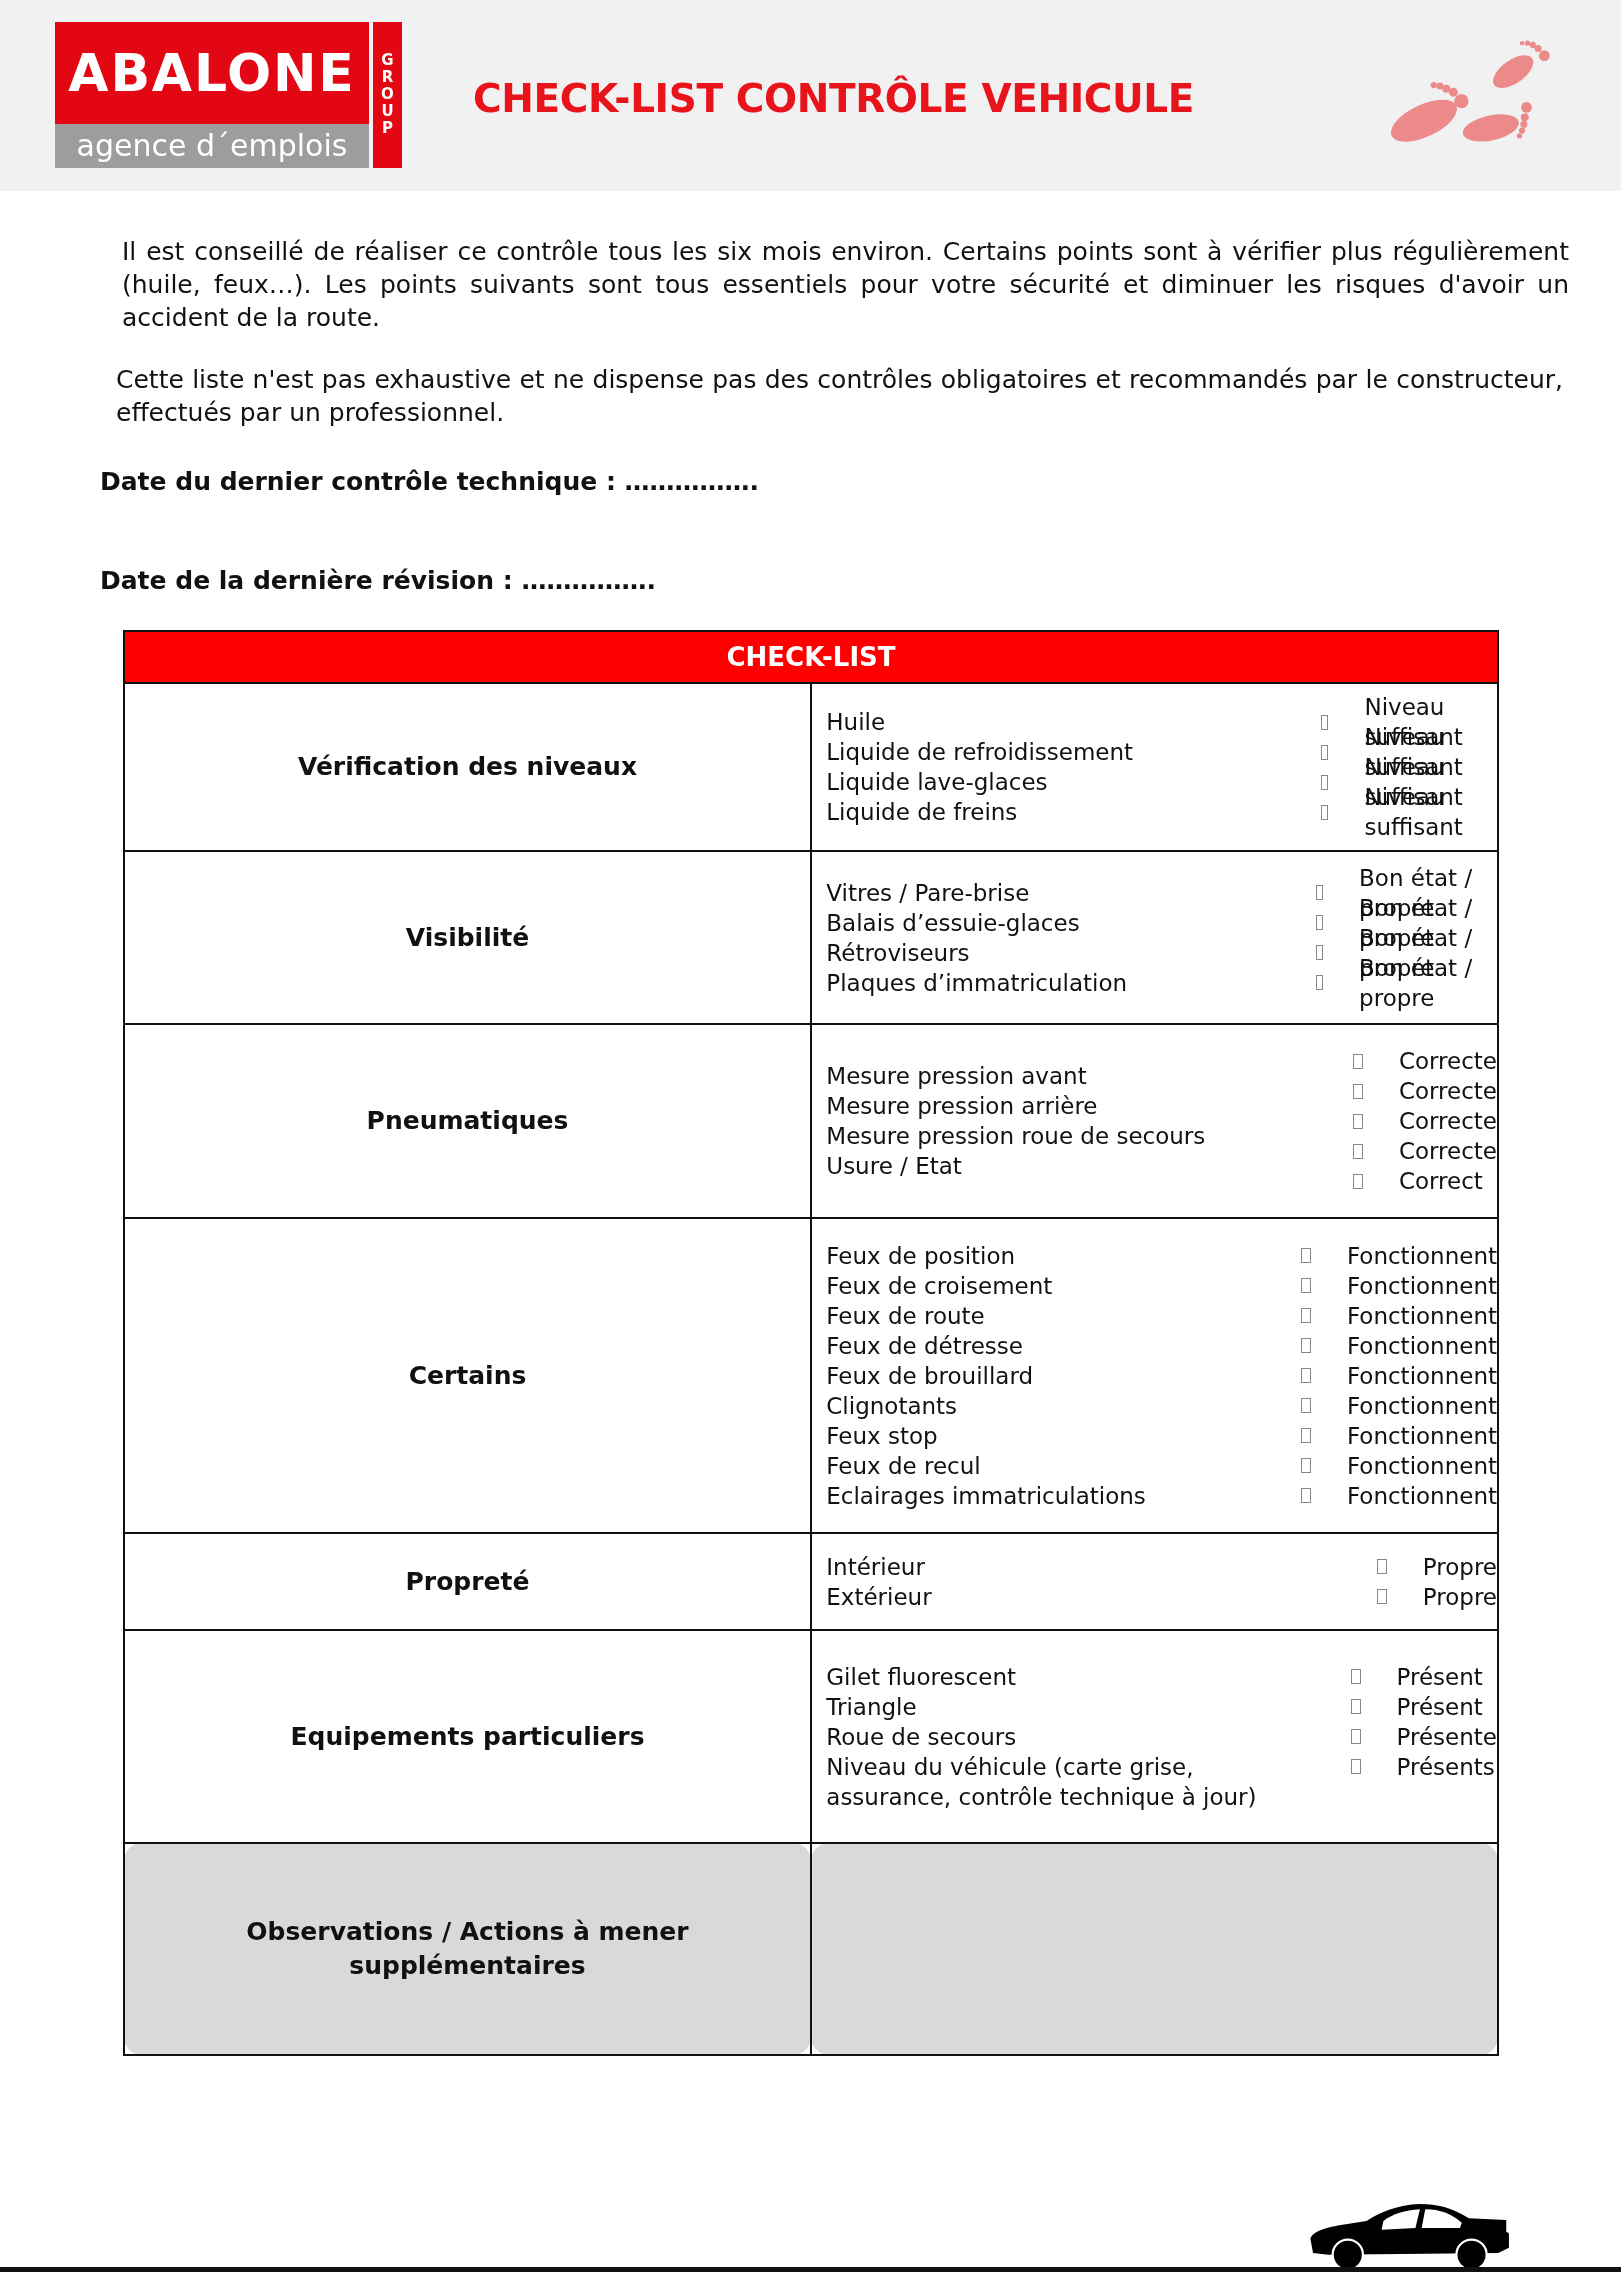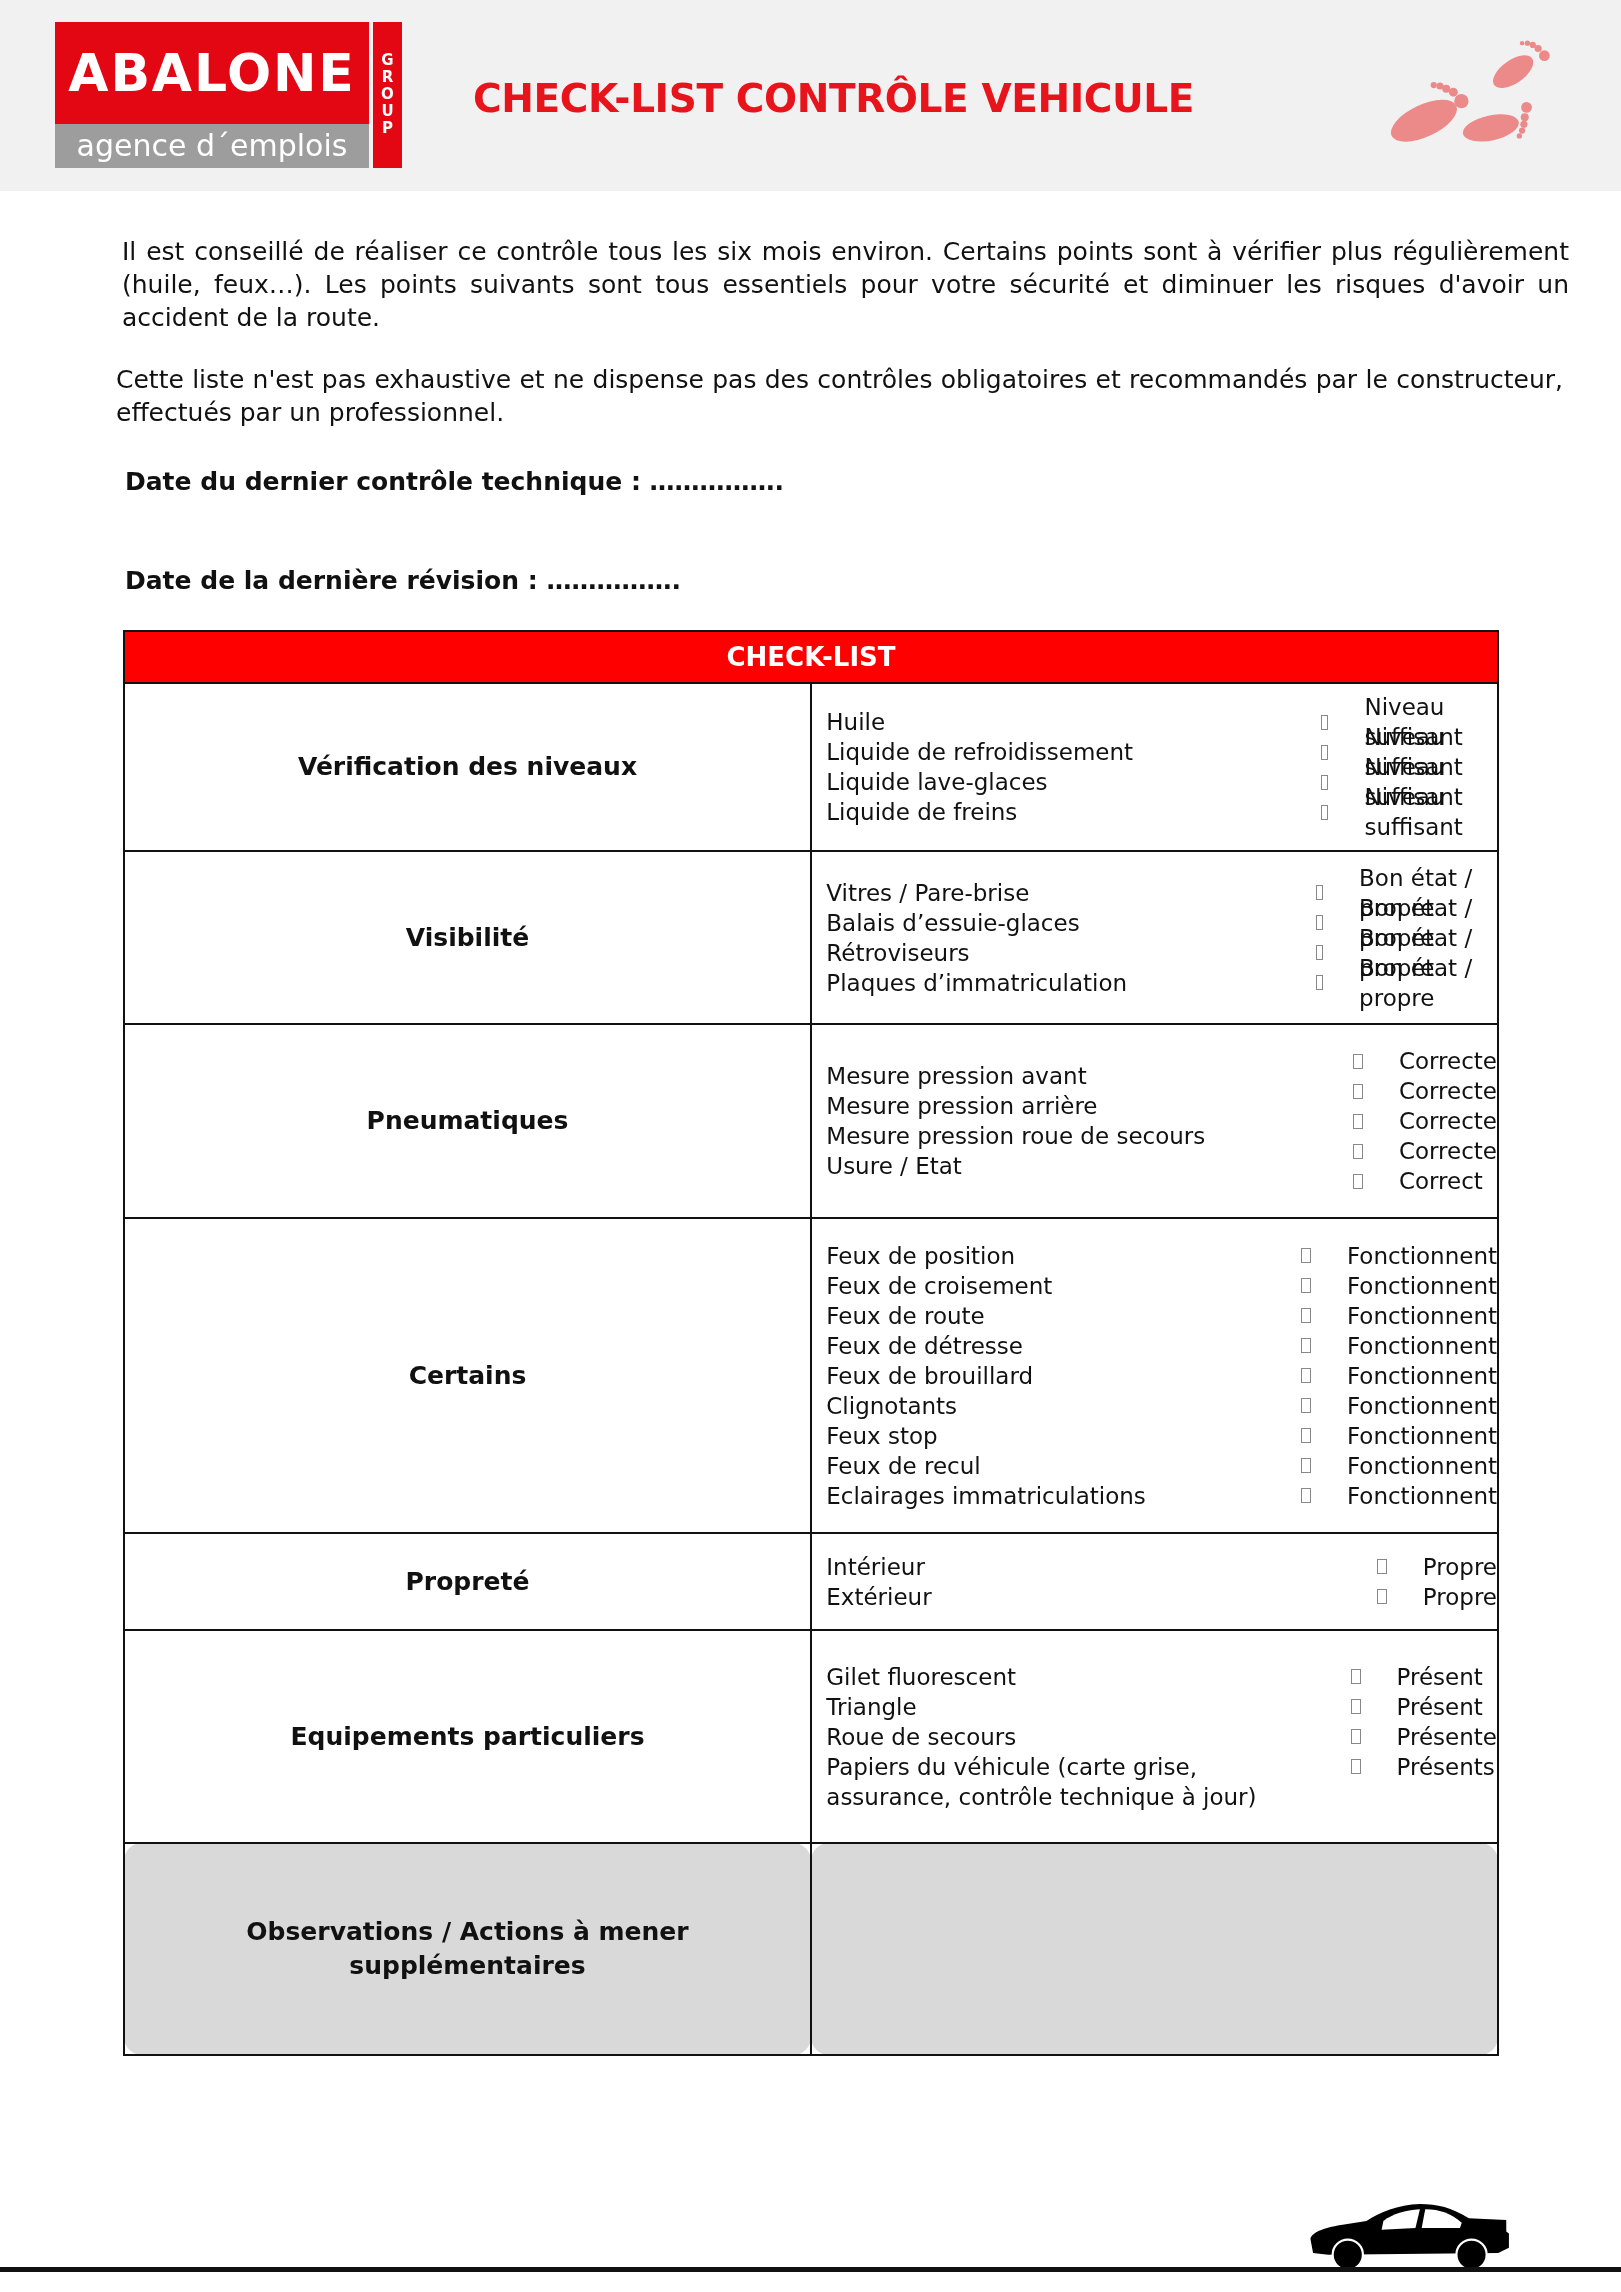--- a/index.html
+++ b/index.html
@@ -42,21 +42,21 @@
   .footprints { position: absolute; left: 1379px; top: 36px; width: 188px; height: 116px; }
 
   .intro {
     position: absolute; left: 116px; width: 1447px;
     font-size: 25px; line-height: 33px; text-align: justify;
     font-family: "DejaVu Sans", sans-serif; color: #111;
   }
   .intro-1 { top: 229px; }
   .intro-2 { top: 363px; }
   .date-line {
-    position: absolute; left: 125px; font-weight: bold; font-size: 25px;
+    position: absolute; left: 100px; font-weight: bold; font-size: 25px;
     font-family: "DejaVu Sans", sans-serif;
   }
   .date-1 { top: 467px; }
   .date-2 { top: 566px; }
 
   table.checklist {
     position: absolute; left: 123px; top: 630px; width: 1376px;
     border-collapse: collapse; table-layout: fixed;
   }
   table.checklist td, table.checklist th { border: 2.7px solid #111; padding: 0; }
@@ -323,21 +323,21 @@
     </tr>
 
     <tr style="height:213px">
       <td class="cat-cell">Equipements particuliers</td>
       <td class="items-cell">
         <div class="items-wrap">
           <div class="items-col">
             <div>Gilet fluorescent</div>
             <div>Triangle</div>
             <div>Roue de secours</div>
-            <div>Papiers du véhicule (carte grise,</div>
+            <div>Niveau du véhicule (carte grise,</div>
             <div>assurance, contrôle technique à jour)</div>
           </div>
           <div class="checks-col">
             <div class="check-row">
                 <span class="checkbox"></span>
                 <span>Présent</span>
               </div>
             <div class="check-row">
                 <span class="checkbox"></span>
                 <span>Présent</span>

